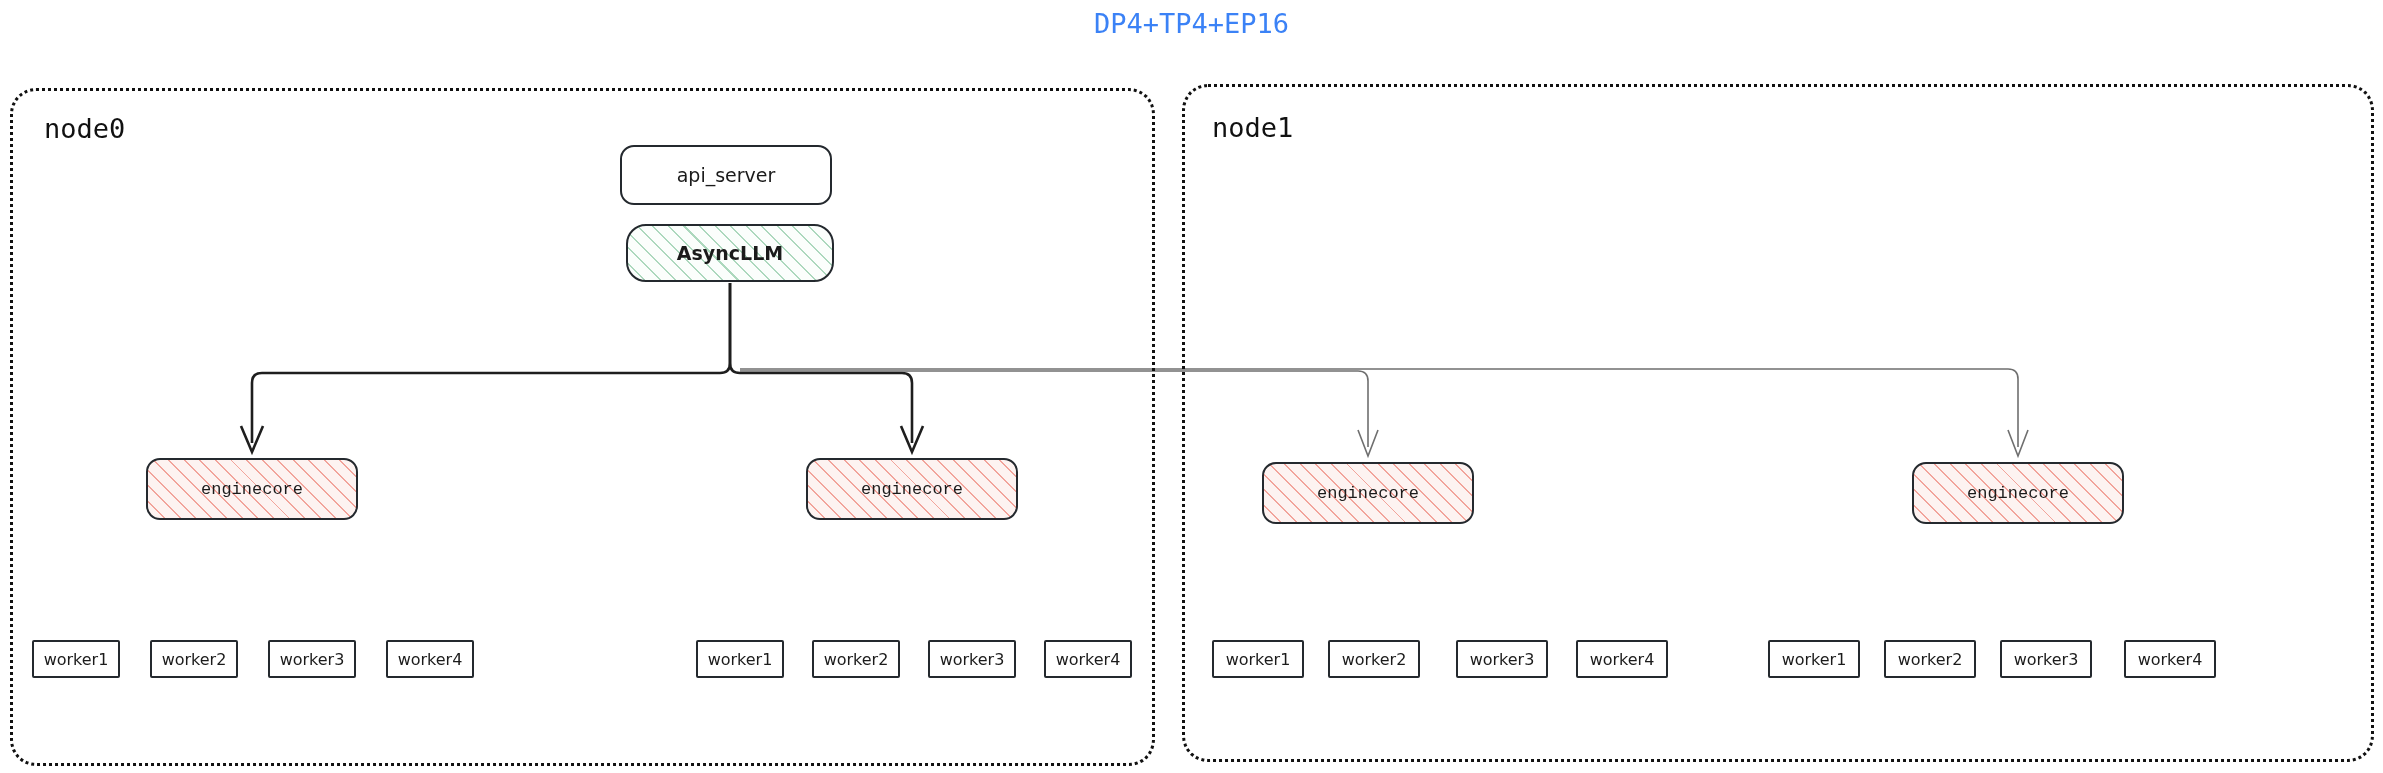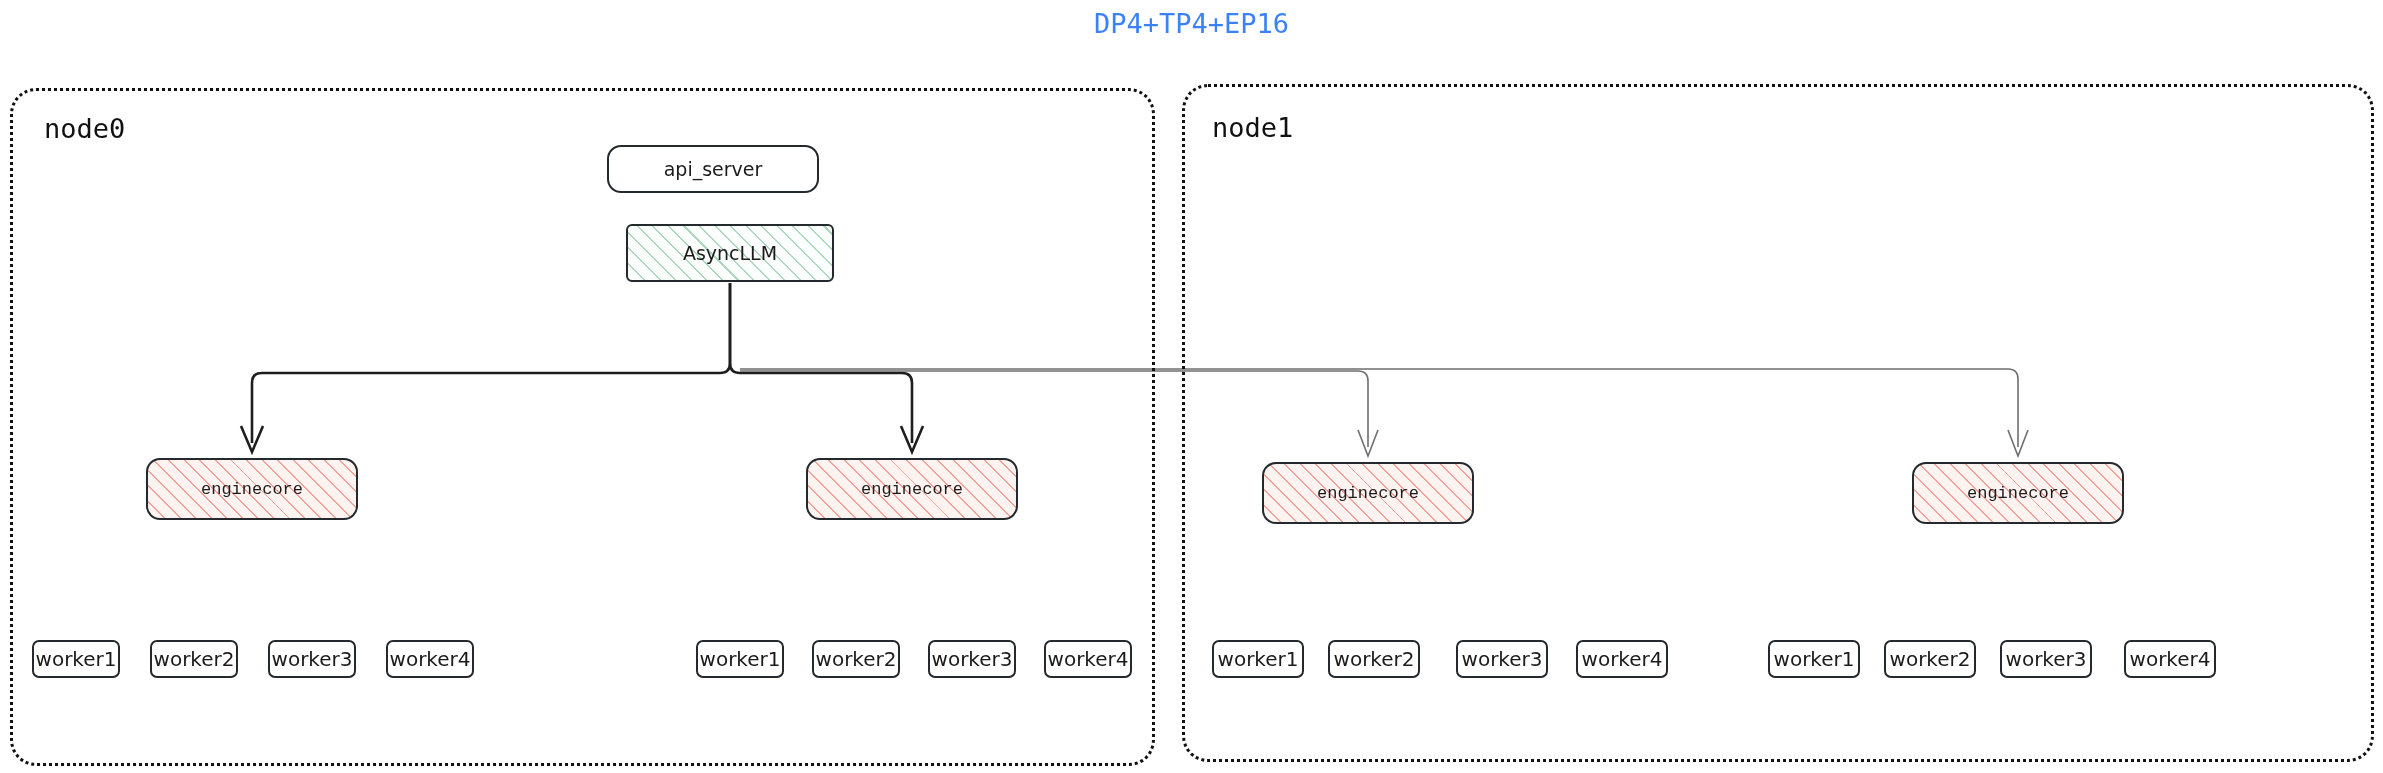--- a/index.html
+++ b/index.html
@@ -64,50 +64,51 @@
     white-space: nowrap;
   }
 
   .nodebx.api {
     font-size: 19px;
     border-radius: 14px;
   }
 
   .nodebx.async {
     font-size: 19px;
-    border-radius: 6px;
+    border-radius: 20px;
     background:
       repeating-linear-gradient(
         45deg,
         rgba(168, 214, 186, 0.95) 0px,
         rgba(168, 214, 186, 0.95) 1.5px,
         rgba(255,255,255,0) 1.5px,
         rgba(255,255,255,0) 11px
       ),
       #fbfefc;
+    font-weight: bold;
   }
 
   .nodebx.engine {
     font-size: 17px;
     border-radius: 14px;
     background:
       repeating-linear-gradient(
         45deg,
         rgba(240, 150, 140, 0.85) 0px,
         rgba(240, 150, 140, 0.85) 1.4px,
         rgba(255,255,255,0) 1.4px,
         rgba(255,255,255,0) 11px
       ),
       #fdf3f1;
     font-family: Liberation Mono, monospace;
   }
 
   .nodebx.worker {
-    font-size: 20px;
-    border-radius: 7px;
+    font-size: 16px;
+    border-radius: 2px;
     border-width: 2px;
     background: #ffffff;
   }
 
   
   #wires {
     position: absolute;
     left: 0;
     top: 0;
     width: 2383px;
@@ -158,21 +159,21 @@
     <path class="wire-light" d="M740,371 L1358,371 Q1368,371 1368,381 L1368,447"></path>
     <path class="arrow-light" d="M1358,430 L1368,456 L1378,430"></path>
 
     <path class="wire-light" d="M740,369 L2008,369 Q2018,369 2018,379 L2018,447"></path>
     <path class="arrow-light" d="M2008,430 L2018,456 L2028,430"></path>
   </svg>
 
   <div class="node-box" style="left:10px; top:88px; width:1145px; height:678px;"></div>
   <div class="node-label" style="left:44px; top:113px;">node0</div>
 
-  <div class="nodebx api" style="left:607px; top:145px; width:212px; height:48px;">api_server</div>
+  <div class="nodebx api" style="left:620px; top:145px; width:212px; height:60px;">api_server</div>
 
   <div class="nodebx async" style="left:626px; top:224px; width:208px; height:58px;">AsyncLLM</div>
 
   <div class="nodebx engine" style="left:146px; top:458px; width:212px; height:62px;">enginecore</div>
 
   <div class="nodebx engine" style="left:806px; top:458px; width:212px; height:62px;">enginecore</div>
 
   <div class="nodebx worker" style="left:32px; top:640px; width:88px; height:38px;">worker1</div>
   <div class="nodebx worker" style="left:150px; top:640px; width:88px; height:38px;">worker2</div>
   <div class="nodebx worker" style="left:268px; top:640px; width:88px; height:38px;">worker3</div>

